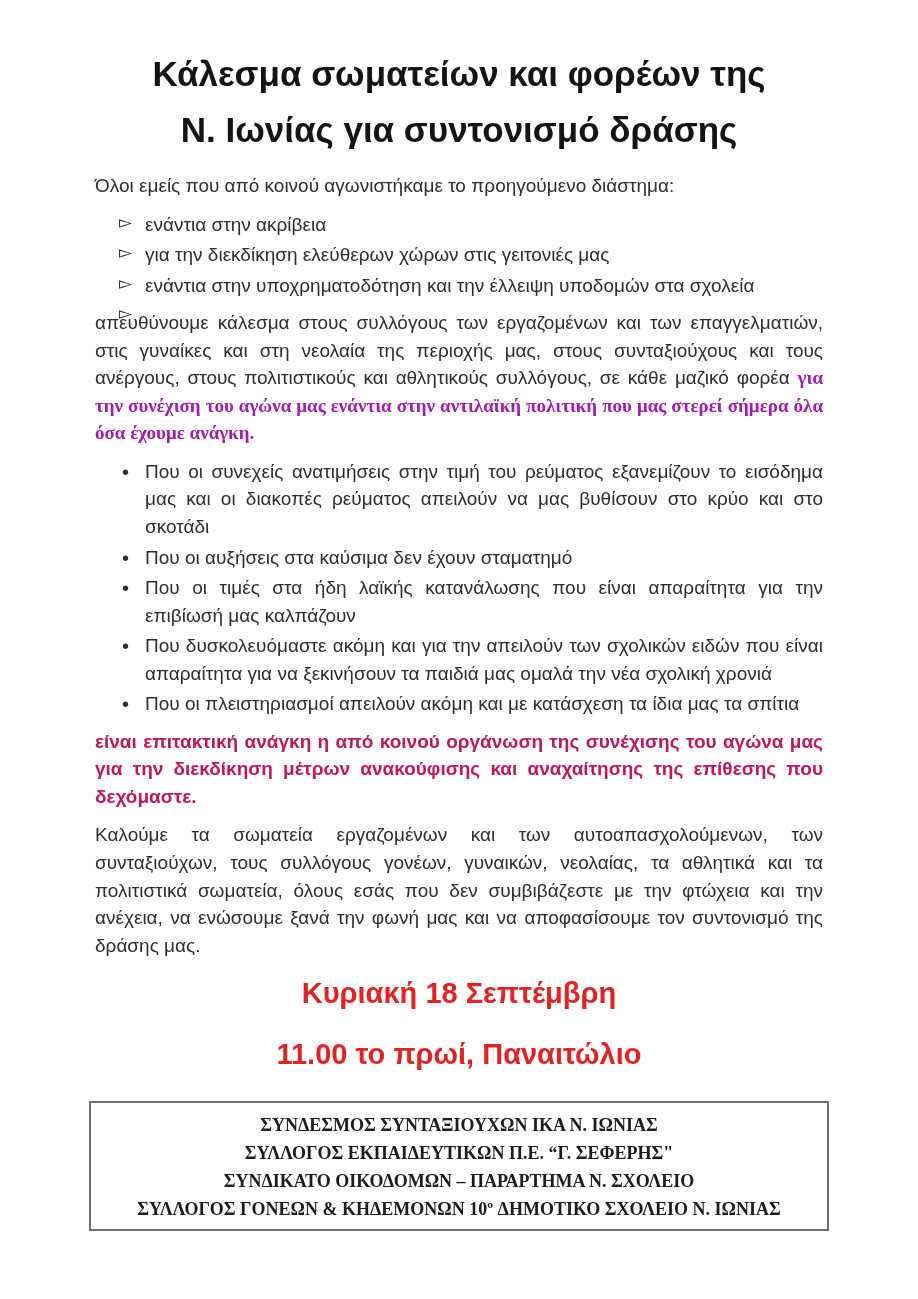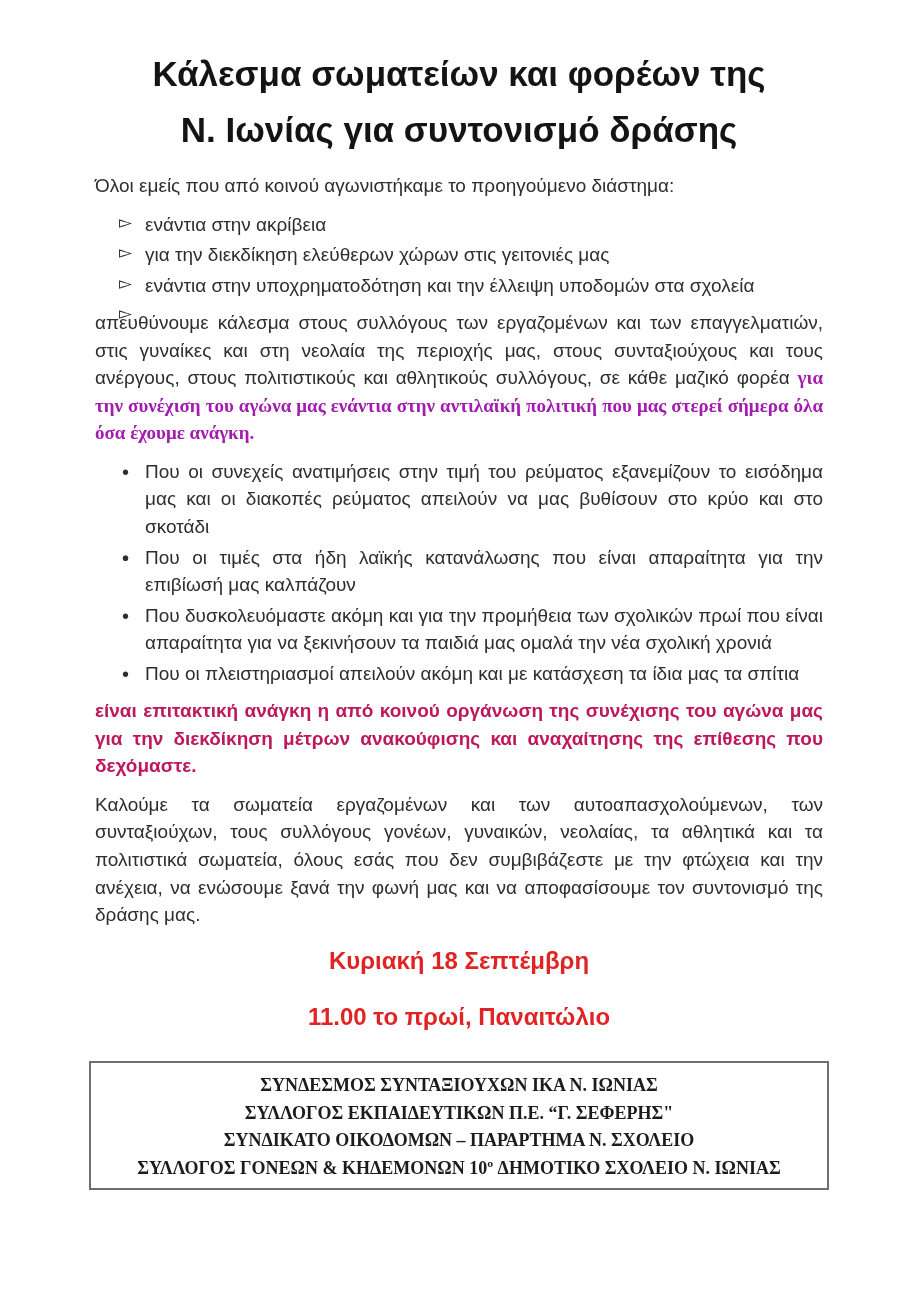--- a/index.html
+++ b/index.html
@@ -51,21 +51,21 @@
     color: #2e2e2e;
   }
   .doc-list.dots .li .glyph {
     font-size: 20px;
     left: 27px;
   }
   .event-block {
     margin: 20px 0 12px 0;
     text-align: center;
     font-weight: bold;
-    font-size: 24px;
+    font-size: 29px;
     line-height: 1.0;
   }
   .event-line { margin: 0 0 32px 0; }
   .signatory-box {
     margin: 0 -6px 0 -6px;
     border: 2px solid #6e6e6e;
     padding: 9px 12px 5px 12px;
     text-align: center;
     font-family: "Liberation Serif", "DejaVu Serif", serif;
     font-weight: bold;
@@ -110,28 +110,29 @@
   </p>
 
 
   <div class="doc-list dots">
     <div class="li">
       <span class="glyph">•</span>
       <span>Που οι συνεχείς ανατιμήσεις στην τιμή του ρεύματος εξανεμίζουν το εισόδημα μας και οι διακοπές ρεύματος απειλούν να μας βυθίσουν στο κρύο και στο σκοτάδι</span>
     </div>
     <div class="li">
       <span class="glyph">•</span>
+      <span>Που οι αυξήσεις στα καύσιμα δεν έχουν σταματημό</span>
     </div>
     <div class="li">
       <span class="glyph">•</span>
       <span>Που οι τιμές στα ήδη λαϊκής κατανάλωσης που είναι απαραίτητα για την επιβίωσή μας καλπάζουν</span>
     </div>
     <div class="li">
       <span class="glyph">•</span>
-      <span>Που δυσκολευόμαστε ακόμη και για την προμήθεια των σχολικών πρωί που είναι απαραίτητα για να ξεκινήσουν τα παιδιά μας ομαλά την νέα σχολική χρονιά</span>
+      <span>Που δυσκολευόμαστε ακόμη και για την απειλούν των σχολικών ειδών που είναι απαραίτητα για να ξεκινήσουν τα παιδιά μας ομαλά την νέα σχολική χρονιά</span>
     </div>
     <div class="li">
       <span class="glyph">•</span>
       <span>Που οι πλειστηριασμοί απειλούν ακόμη και με κατάσχεση τα ίδια μας τα σπίτια</span>
     </div>
   </div>
 
   <p class="para bold-para">είναι επιτακτική ανάγκη η από κοινού οργάνωση της συνέχισης του αγώνα μας για την διεκδίκηση μέτρων ανακούφισης και αναχαίτησης της επίθεσης που δεχόμαστε.</p>
 
   <p class="para">Καλούμε τα σωματεία εργαζομένων και των αυτοαπασχολούμενων, των συνταξιούχων, τους συλλόγους γονέων, γυναικών, νεολαίας, τα αθλητικά και τα πολιτιστικά σωματεία, όλους εσάς που δεν συμβιβάζεστε με την φτώχεια και την ανέχεια, να ενώσουμε ξανά την φωνή μας και να αποφασίσουμε τον συντονισμό της δράσης μας.</p>

